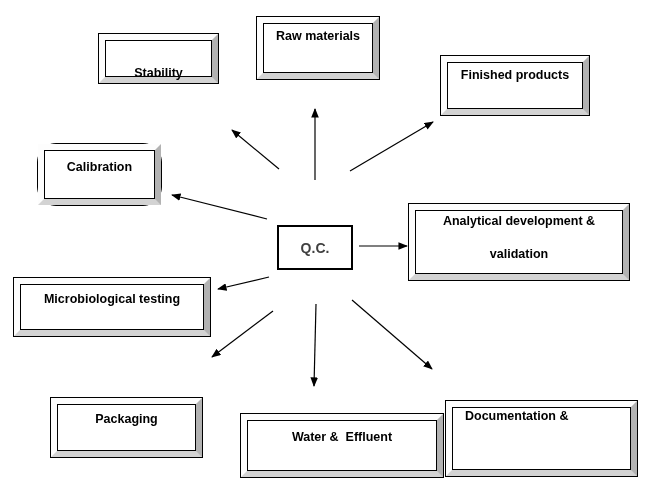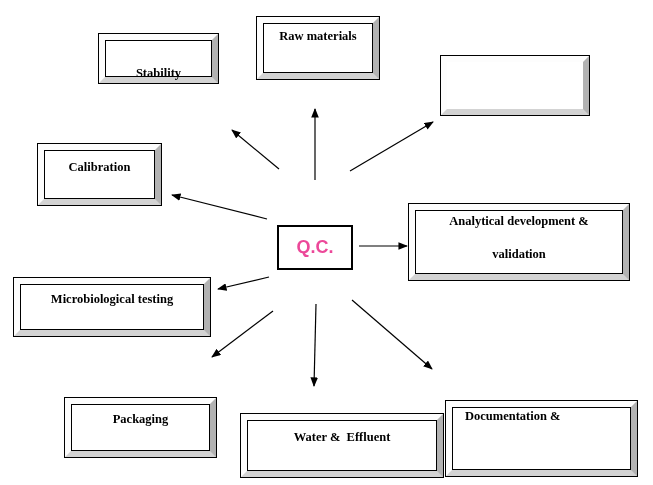--- a/index.html
+++ b/index.html
@@ -28,41 +28,40 @@
   .inner{
     position:absolute;
     inset:6px;
     box-sizing:border-box;
     border:1px solid #000;
     background:#ffffff;
     text-align:center;
     font-weight:bold;
     font-size:12.5px;
     color:#000;
-    font-family:Liberation Serif, serif;
   }
   .inner.left{ text-align:left; }
   .lbl{
     display:block;
     line-height:17px;
     white-space:pre;
   }
   .lbl.l2{ margin-top:16px; }
   
   .qcnode{
     position:absolute;
     box-sizing:border-box;
     border:2px solid #000;
     background:#ffffff;
     display:flex;
     align-items:center;
     justify-content:center;
     font-weight:bold;
-    font-size:18px;
-    color:#ec4899;
+    font-size:14px;
+    color:#404040;
   }
   #arrow-layer{
     position:absolute;
     left:0;top:0;
     width:653px;height:485px;
     pointer-events:none;
   }
   #arrow-layer line{
     stroke:#000;
     stroke-width:1.2;
@@ -99,23 +98,26 @@
 
   <div class="node3d" style="left:256px;top:16px;width:124px;height:64px;">
     <div class="bevel"></div>
     <div class="inner" style="padding-top:4px;">
       <span class="lbl">Raw materials</span>
     </div>
   </div>
 
   <div class="node3d" style="left:440px;top:55px;width:150px;height:61px;">
     <div class="bevel"></div>
+    <div class="inner" style="padding-top:4px;">
+      <span class="lbl">Finished products</span>
+    </div>
   </div>
 
-  <div class="node3d" style="left:37px;top:143px;width:125px;height:63px;">
+  <div class="node3d" style="left:37px;top:143px;width:125px;height:63px;border-radius:19px;">
     <div class="bevel"></div>
     <div class="inner" style="padding-top:8px;">
       <span class="lbl">Calibration</span>
     </div>
   </div>
 
   <div class="qcnode" style="left:277px;top:225px;width:76px;height:45px;">
     <span>Q.C.</span>
   </div>
 
@@ -127,21 +129,21 @@
     </div>
   </div>
 
   <div class="node3d" style="left:13px;top:277px;width:198px;height:60px;">
     <div class="bevel"></div>
     <div class="inner" style="padding-top:6px;">
       <span class="lbl">Microbiological testing</span>
     </div>
   </div>
 
-  <div class="node3d" style="left:64px;top:397px;width:153px;height:61px;">
+  <div class="node3d" style="left:50px;top:397px;width:153px;height:61px;">
     <div class="bevel"></div>
     <div class="inner" style="padding-top:6px;">
       <span class="lbl">Packaging</span>
     </div>
   </div>
 
   <div class="node3d" style="left:240px;top:413px;width:204px;height:65px;">
     <div class="bevel"></div>
     <div class="inner" style="padding-top:8px;">
       <span class="lbl">Water &amp;  Effluent</span>

